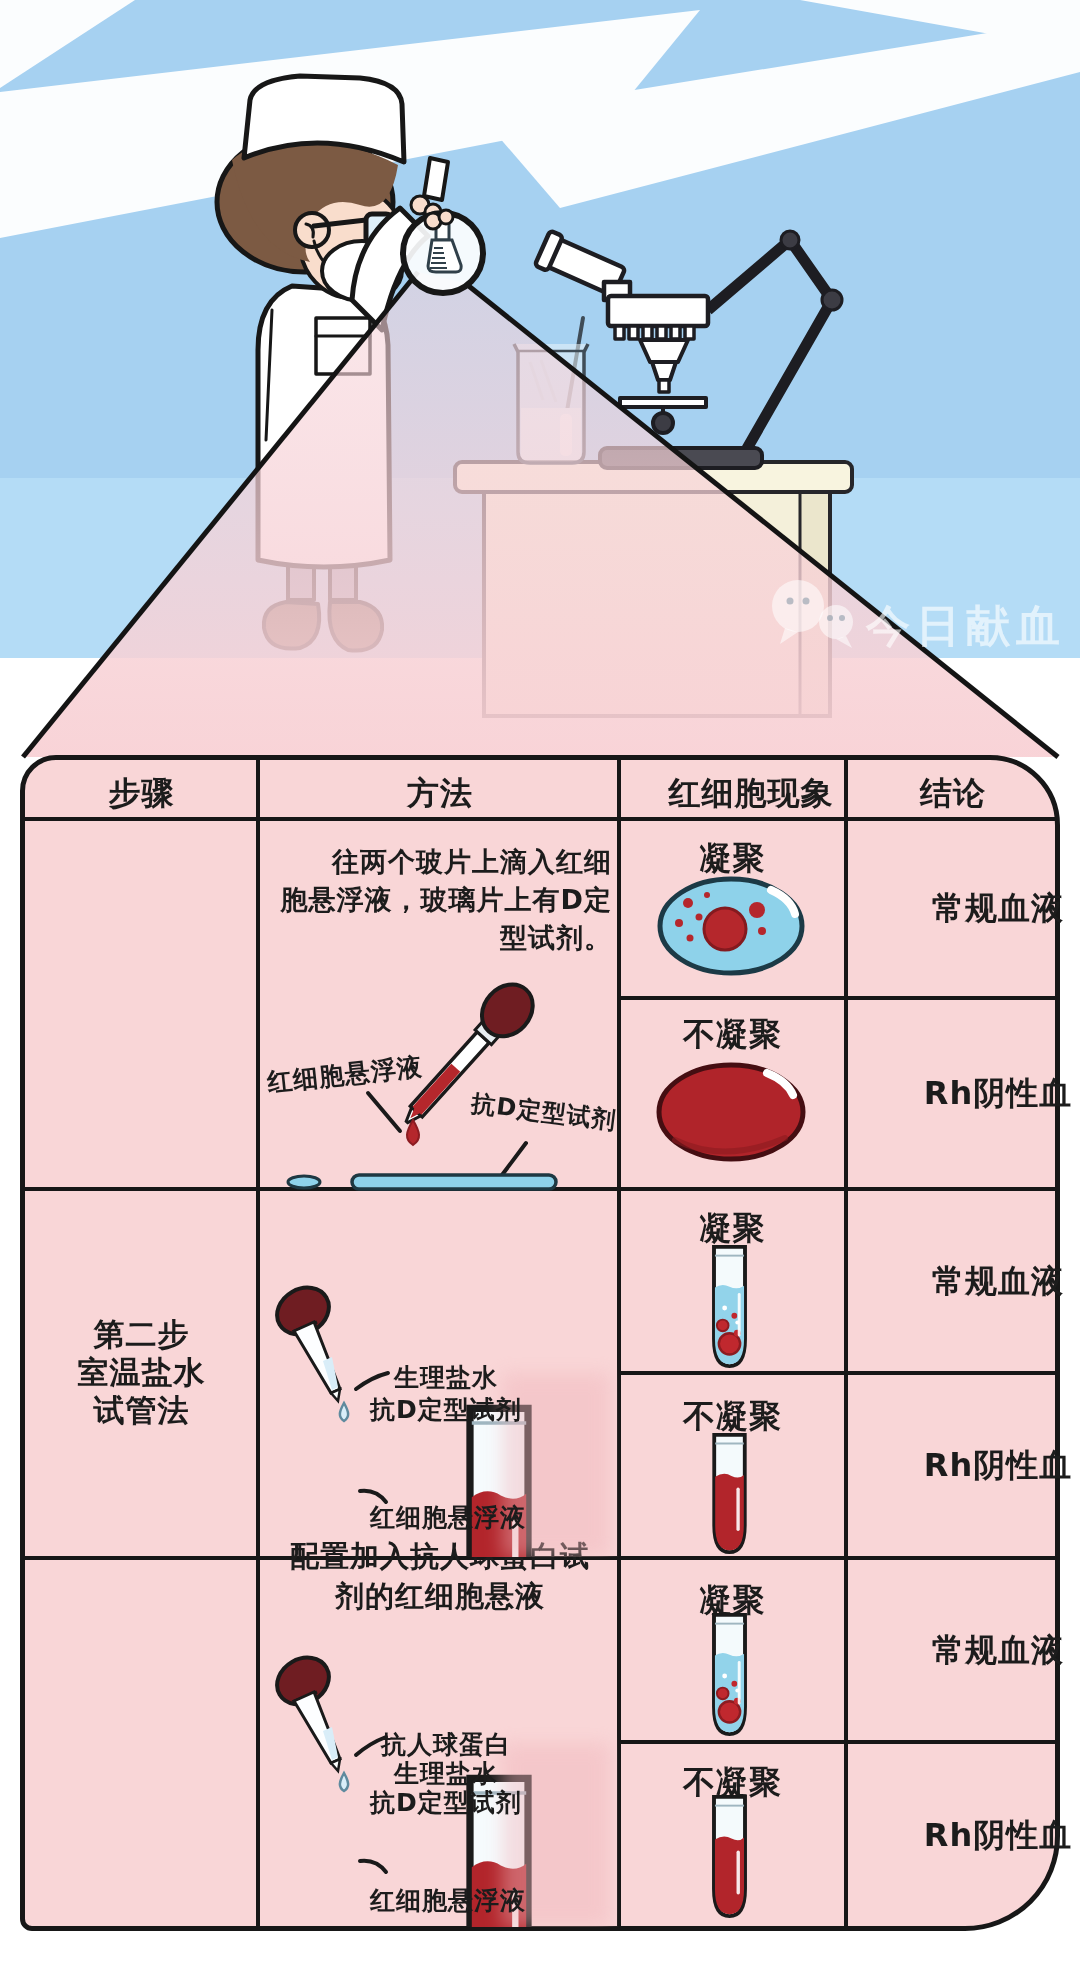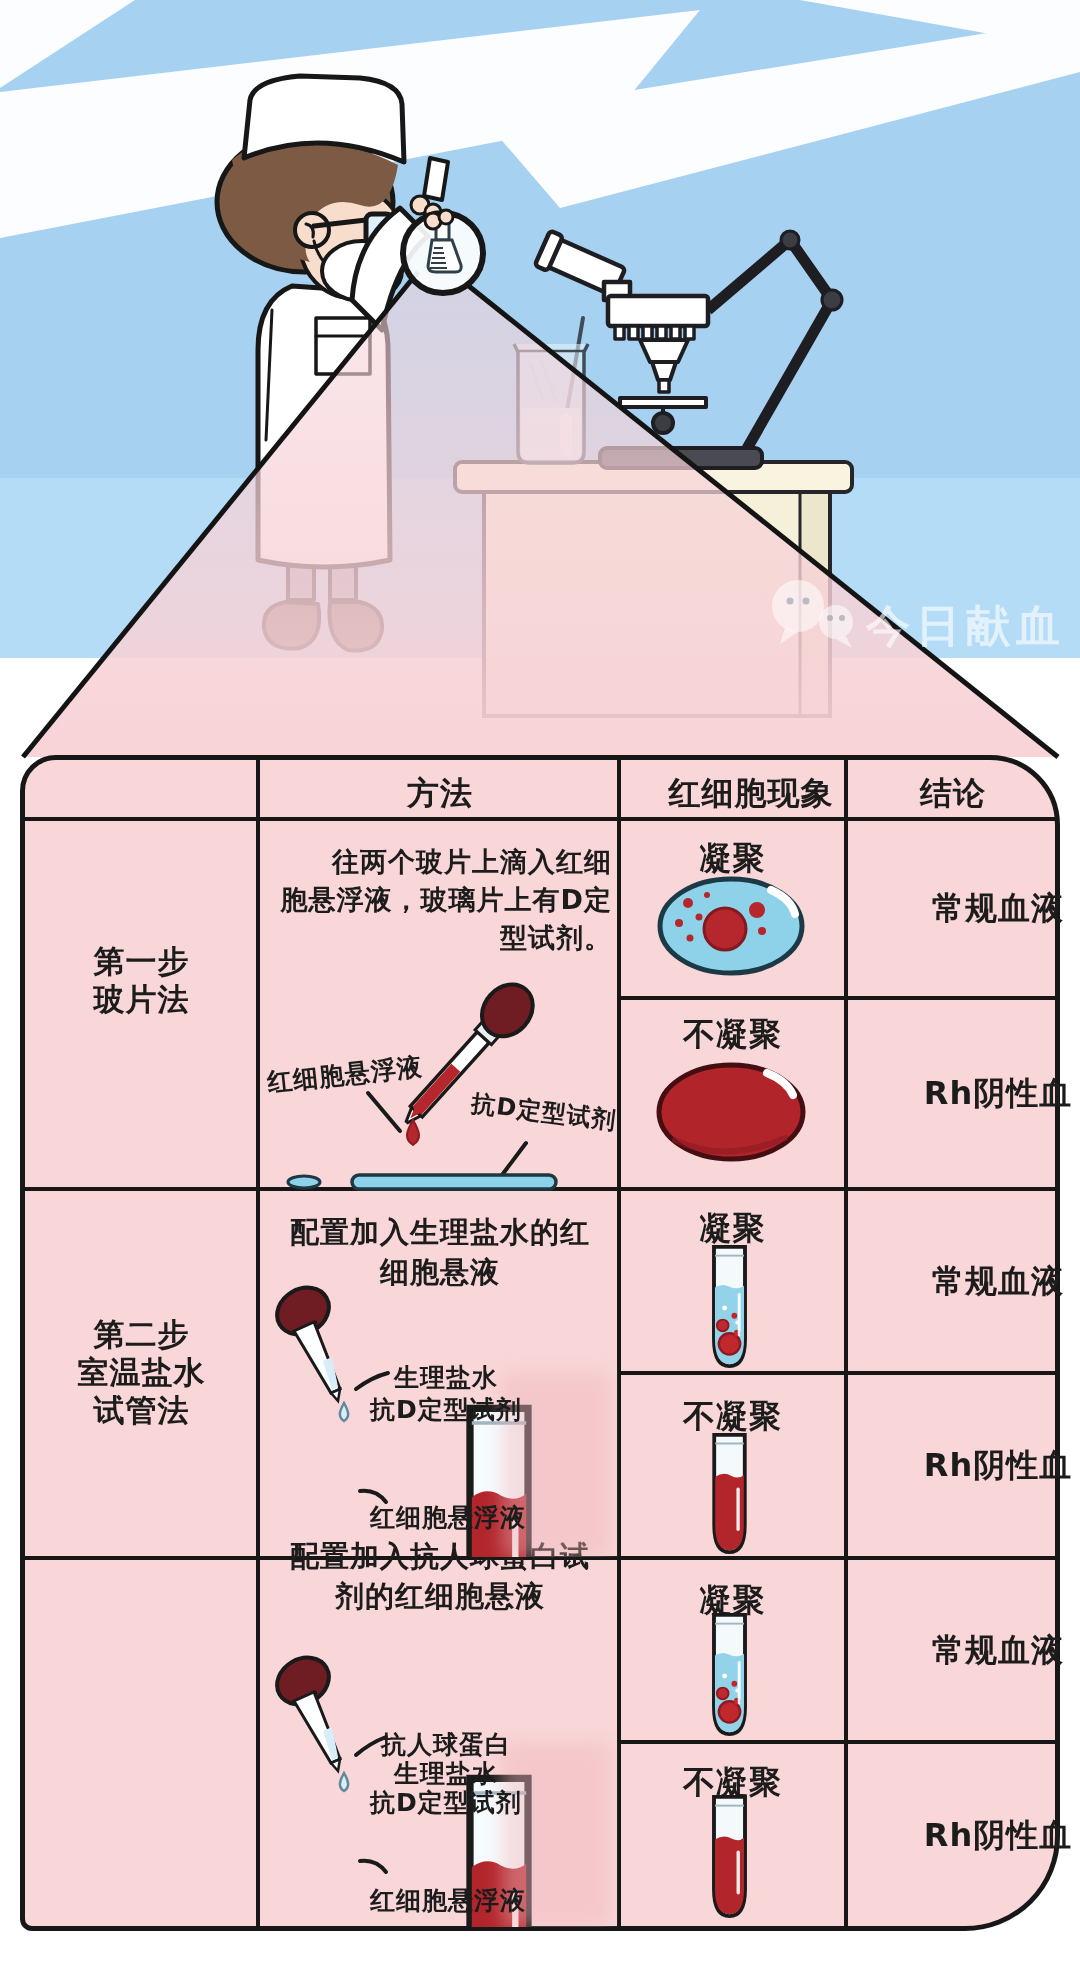--- a/index.html
+++ b/index.html
@@ -193,33 +193,30 @@
   <div class="gridline" style="left:256px;top:760px;width:4px;height:1166px"></div>
   <div class="gridline" style="left:617px;top:760px;width:4px;height:1166px"></div>
   <div class="gridline" style="left:844px;top:760px;width:4px;height:1166px"></div>
   <div class="gridline" style="left:25px;top:817px;width:1030px;height:4px"></div>
   <div class="gridline" style="left:25px;top:1187px;width:1030px;height:4px"></div>
   <div class="gridline" style="left:25px;top:1556px;width:1030px;height:4px"></div>
   <div class="gridline" style="left:617px;top:996px;width:438px;height:4px"></div>
   <div class="gridline" style="left:617px;top:1371px;width:438px;height:4px"></div>
   <div class="gridline" style="left:617px;top:1740px;width:438px;height:4px"></div>
 
+  <div class="txt hdr" style="left:27px;width:229px">步骤</div>
   <div class="txt hdr" style="left:262px;width:356px">方法</div>
   <div class="txt hdr" style="left:621px;width:260px">红细胞现象</div>
   <div class="txt hdr" style="left:850px;width:206px">结论</div>
 
-  <div class="txt step" style="top:942px">第一步
-玻片法</div>
   <div class="txt step" style="top:1315px">第二步
 室温盐水
 试管法</div>
 
   <div class="txt method-p" style="top:843px">往两个玻片上滴入红细胞悬浮液，玻璃片上有D定型试剂。</div>
-  <div class="txt method-c" style="top:1212px">配置加入生理盐水的红
-细胞悬液</div>
   <div class="txt method-c" style="top:1536px">配置加入抗人球蛋白试
 剂的红细胞悬液</div>
 
   <svg class="abs" style="left:260px;top:955px" width="358" height="236" viewBox="0 0 358 236">
     <line x1="108" y1="138" x2="140" y2="176" stroke="#1a1a1a" stroke-width="4" stroke-linecap="round"></line>
     <line x1="266" y1="188" x2="242" y2="220" stroke="#1a1a1a" stroke-width="4" stroke-linecap="round"></line>
     <g transform="translate(155,158) rotate(-48)">
       <polygon points="4,-7 -12,-1 -12,1 4,7" fill="#ffffff" stroke="#1a1a1a" stroke-width="3"></polygon>
       <rect x="2" y="-8" width="100" height="16" fill="#ffffff" stroke="#1a1a1a" stroke-width="3.5"></rect>
       <rect x="3" y="-6" width="58" height="12" fill="#b5272c"></rect>

